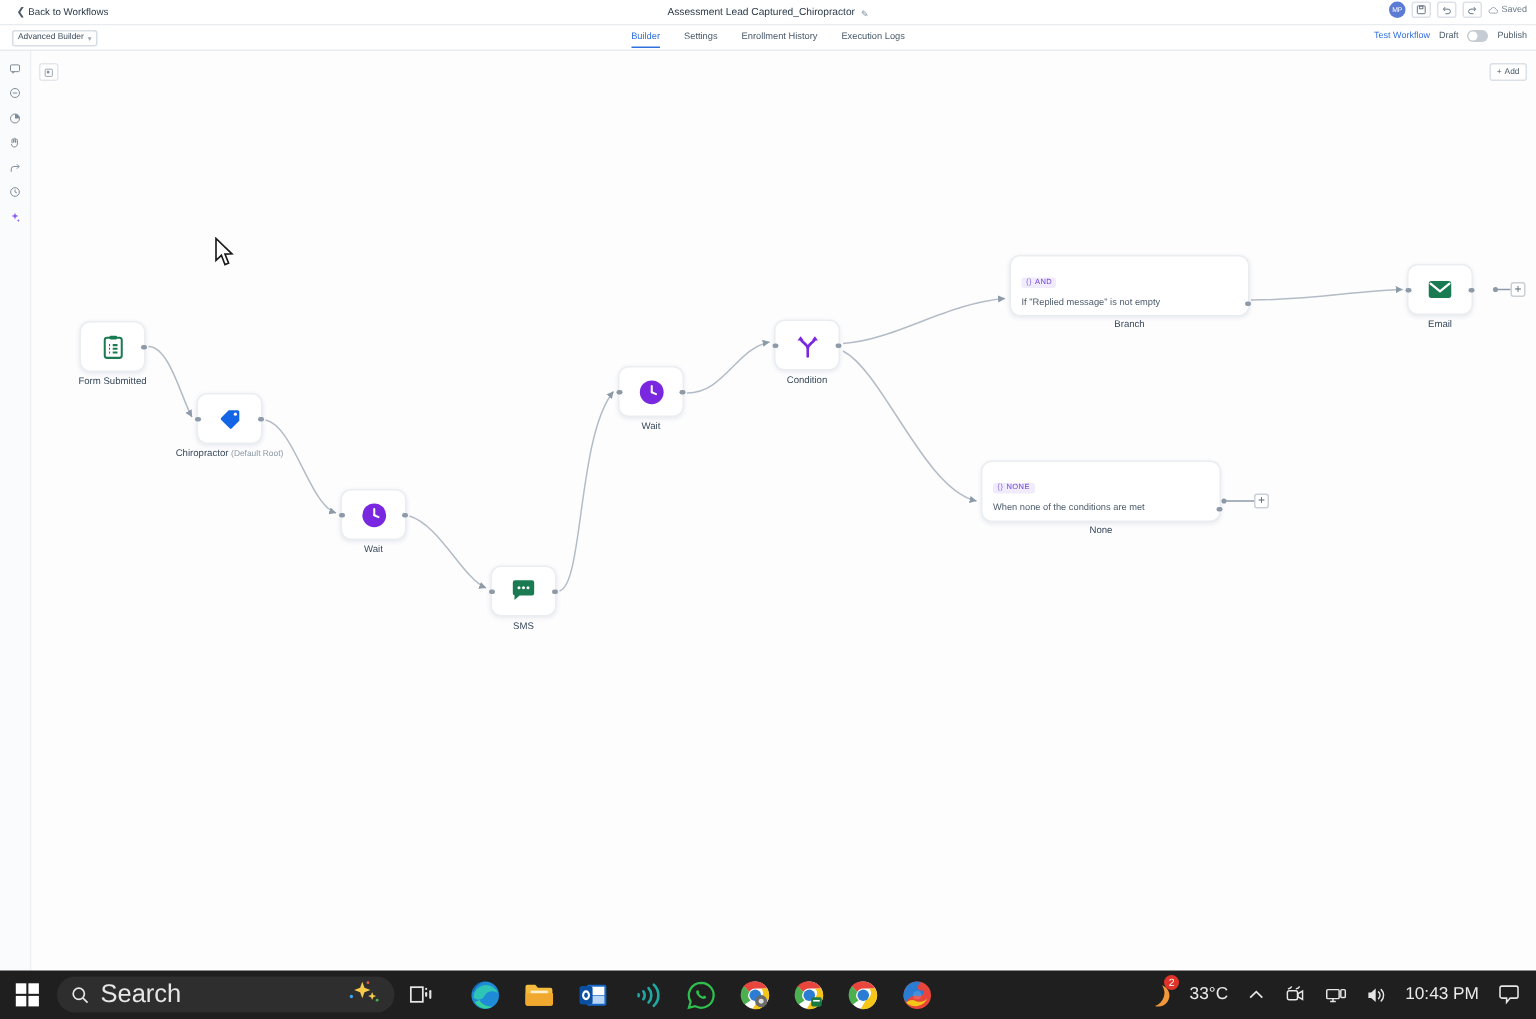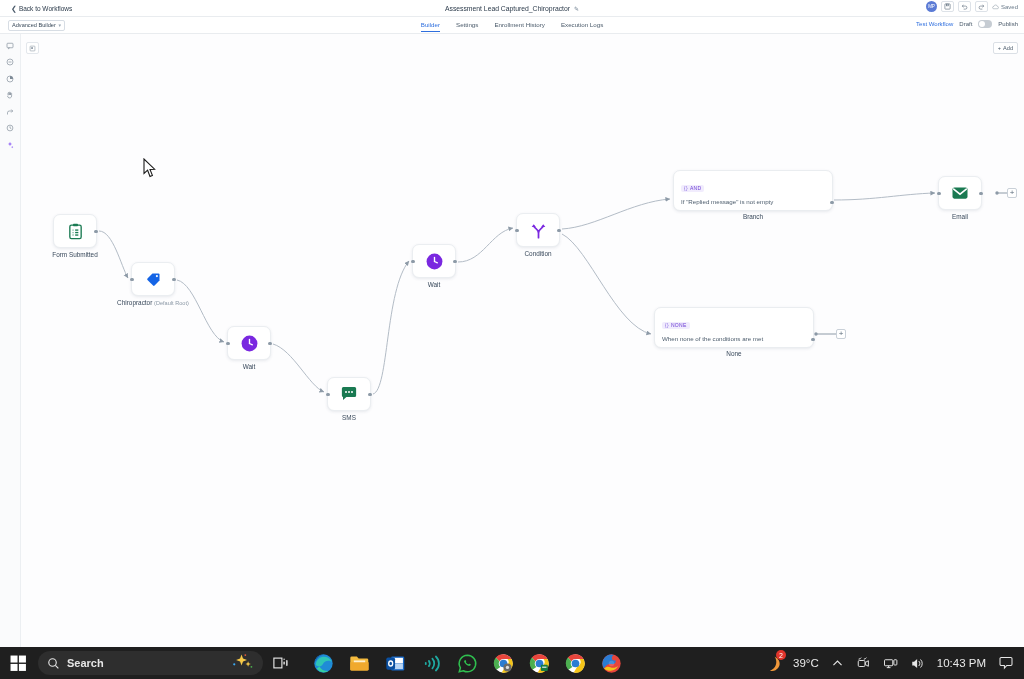--- a/index.html
+++ b/index.html
@@ -175,21 +175,21 @@
   .taskbar {
     position: absolute; left: 0; bottom: 0; width: 1024px; height: 32px;
     background: #1f1f1f; display: flex; align-items: center;
   }
   .tb-start { width: 36px; display: flex; align-items: center; justify-content: center; cursor: pointer; }
   .tb-search {
     width: 225px; height: 24px; background: #2e2e2e; border-radius: 13px;
     display: flex; align-items: center; gap: 7px; padding: 0 9px;
     margin-left: 2px; cursor: pointer;
   }
-  .tb-search .s-txt { font-size: 11px; color: #e6e6e6; font-weight: bold; }
+  .tb-search .s-txt { font-size: 17px; color: #e6e6e6; }
   .tb-spark { margin-left: auto; }
   .tb-icons { display: flex; align-items: center; gap: 0px; margin-left: 6px; }
   .tb-ico {
     width: 36px; height: 32px; display: flex; align-items: center; justify-content: center;
     cursor: pointer;
   }
   .tray { margin-left: auto; display: flex; align-items: center; gap: 0; padding-right: 4px; }
   .tray-item {
     height: 32px; display: flex; align-items: center; justify-content: center;
     padding: 0 6px; cursor: pointer; position: relative;
@@ -617,21 +617,21 @@
     </div>
 
     <div class="tray">
       <div class="tray-item">
         <svg width="19" height="19" viewBox="0 0 24 24">
           <path d="M16 3.5 A9 9 0 1110 21 A11.5 11.5 0 0016 3.5z" fill="#f0983a"></path>
         </svg>
         <span class="badge-num">2</span>
       </div>
       <div class="tray-item">
-        <span class="tray-txt">39°C</span>
+        <span class="tray-txt">33°C</span>
       </div>
       <div class="tray-item">
         <svg width="13" height="13" viewBox="0 0 16 16" fill="none" stroke="#e6e6e6" stroke-width="1.4">
           <polyline points="3,10 8,5 13,10"></polyline>
         </svg>
       </div>
       <div class="tray-item">
         <svg width="15" height="15" viewBox="0 0 20 20" fill="none" stroke="#e6e6e6" stroke-width="1.3">
           <rect x="3" y="6" width="9" height="8" rx="1.6"></rect>
           <path d="M12.5 8.6 L16.5 6.3 v7.4 L12.5 11.4z"></path>

